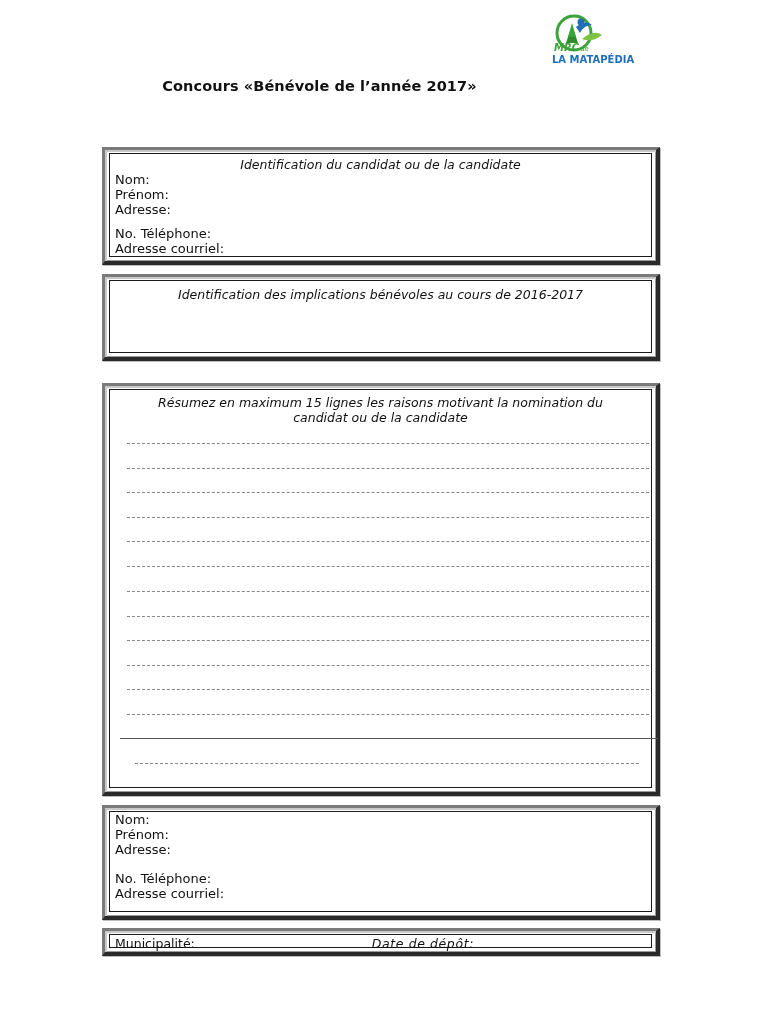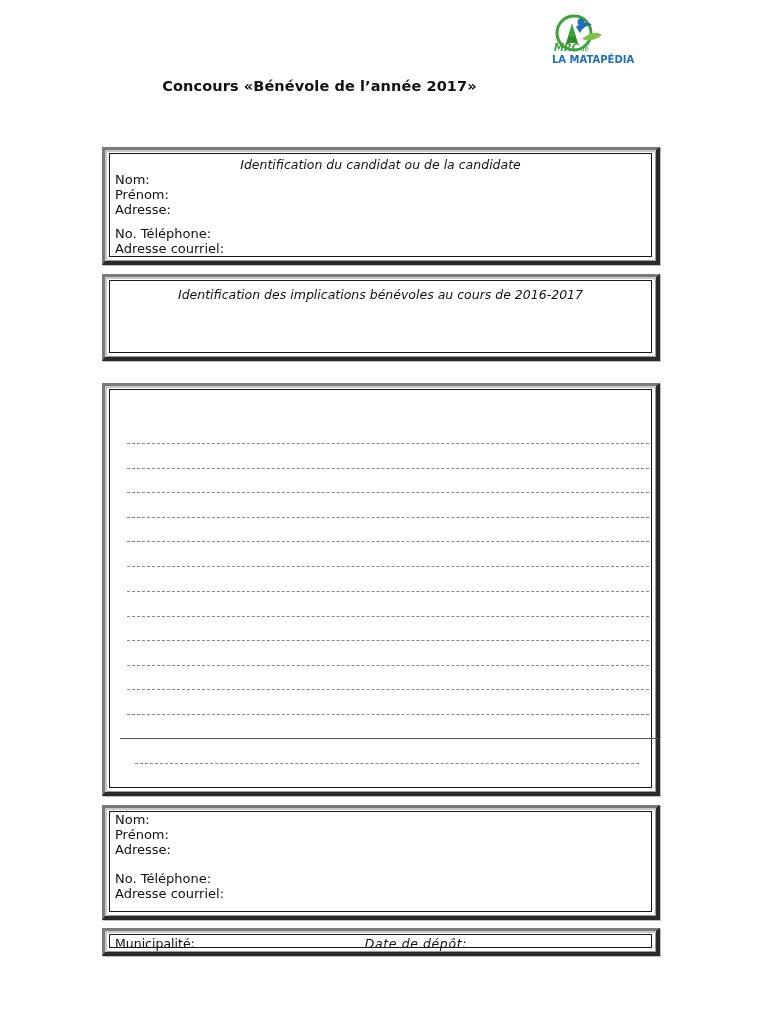--- a/index.html
+++ b/index.html
@@ -13,21 +13,21 @@
            border-style:solid; border-color:#7a7a7a #2a2a2a #2a2a2a #7a7a7a;
            border-width:3px 4px 4px 3px;
            box-shadow: inset 2px 2px 0 #c8c8c8, inset -1px -1px 0 #9a9a9a, 1px 1px 0 #bdbdbd; margin-top: 44px; }
   .inner { position:absolute; left:4px; top:3px; right:4px; bottom:4px;
            border:1px solid #1a1a1a; background:#fff; }
   .frame-title { font-style:italic; text-align:center; font-size:12.5px; line-height:15px; margin-top:3px; }
   .field { font-size:13px; line-height:15px; padding-left:5px; }
   .gap { height:9px; }
   .line { position:absolute; height:0; border-top:1px dashed #888; }
   .line.solid { border-top:1px solid #555; }
-  .row2 { display:flex; font-size:12.5px; line-height:15px; padding-left:5px; padding-top:1px; }
+  .row2 { display:flex; font-size:12.5px; line-height:15px; padding-left:5px; padding-top:1px;gap:7px; }
   .row2 .col2 { margin-left:170px; letter-spacing:0.6px;font-style:italic; }
 </style>
 </head>
 <body>
 
 <div class="logo">
   <svg width="106" height="52" viewBox="0 0 106 52">
     <circle cx="26" cy="20" r="17" fill="none" stroke="#3aa33a" stroke-width="3"></circle>
     <path d="M18 30 L24 12 L30 30 Z" fill="#2e8b2e"></path>
     <path d="M20 24 L24 10 L28 24 Z" fill="#3aa33a"></path>
@@ -56,20 +56,24 @@
 
 <div class="frame" style="top:230px; height:87px;">
   <div class="inner">
     <div class="frame-title" style="margin-top:6px;">Identification des implications bénévoles au cours de 2016-2017</div>
     <div style="position:absolute; left:0; right:0; top:26px; bottom:0;"></div>
   </div>
 </div>
 
 <div class="frame" style="top:339px; height:413px;">
   <div class="inner">
+    <div class="frame-title" style="margin-top:5px;">
+      <div>Résumez en maximum 15 lignes les raisons motivant la nomination du</div>
+      <div>candidat ou de la candidate</div>
+    </div>
     <div class="line" style="left:17px; width:522px; top:53px;"></div>
     <div class="line" style="left:17px; width:522px; top:78px;"></div>
     <div class="line" style="left:17px; width:522px; top:102px;"></div>
     <div class="line" style="left:17px; width:522px; top:127px;"></div>
     <div class="line" style="left:17px; width:522px; top:151px;"></div>
     <div class="line" style="left:17px; width:522px; top:176px;"></div>
     <div class="line" style="left:17px; width:522px; top:201px;"></div>
     <div class="line" style="left:17px; width:522px; top:226px;"></div>
     <div class="line" style="left:17px; width:522px; top:250px;"></div>
     <div class="line" style="left:17px; width:522px; top:275px;"></div>

